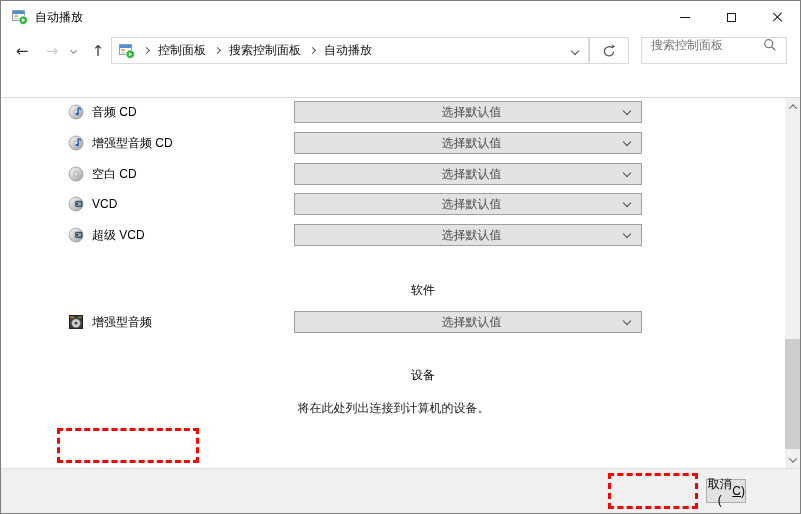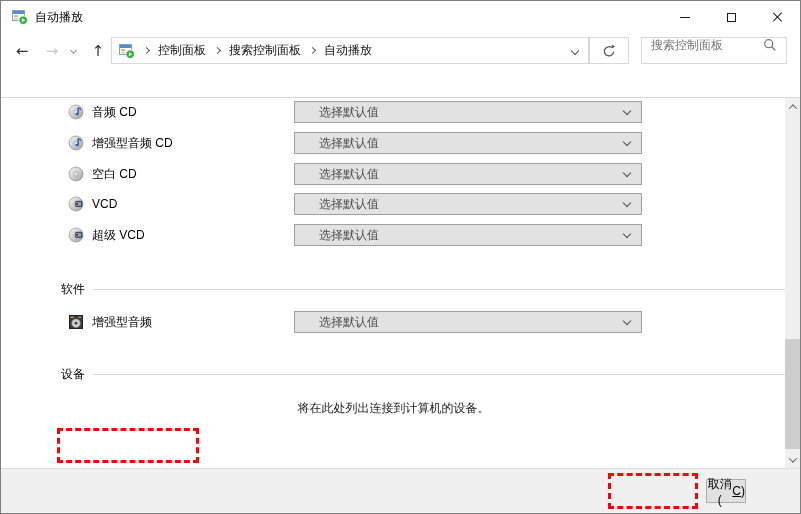--- a/index.html
+++ b/index.html
@@ -51,28 +51,28 @@
   .mag { flex:0 0 auto; margin-right:9px; }
 
   
   .menubar { position:absolute; left:0; top:67px; width:100%; height:29px; background:#fff;
              display:flex; align-items:center; gap:17px; padding-left:11px; }
   .menu-item { font-size:12px; color:#000; }
 
   
   .content-sep { position:absolute; left:0; top:96px; width:100%; height:1px; background:#d9d9d9; }
   .content { position:absolute; left:1px; top:97px; width:783px; height:370px; background:#fff; }
-  .row { position:absolute; left:0; width:100%; height:22px; }
+  .row { position:absolute; left:0; width:100%; height:22px;text-align:center; }
   .row-icon { position:absolute; left:66px; top:3px; width:16px; height:16px; }
   .row-label { position:absolute; left:90px; top:0; line-height:22px; font-size:12px; color:#000; }
   .combo { position:absolute; left:292px; top:0; width:348px; height:22px; background:#e2e2e2;
            border:1px solid #a0a0a0; display:flex; align-items:center;padding-left:16px; }
   .combo-value { flex:1; font-size:12px; color:#4b4b4b; padding-left:8px; white-space:nowrap; overflow:hidden; }
   .combo .chev { margin-right:11px; margin-top:-2px; }
-  .section { position:absolute; left:59px; width:724px; height:15px; display:flex; align-items:center; gap:8px; }
+  .section { position:absolute; left:59px; width:724px; height:15px; display:flex; align-items:center; gap:8px;flex-direction:column; }
   .section-title { font-size:12px; color:#000; white-space:nowrap; }
   .section-line { flex:1; height:1px; background:#d9d9d9; }
   .devices-hint { position:absolute; left:0; top:302px; width:100%; text-align:center;
                   font-size:12px; color:#1a1a1a; }
   .btn { background:#e1e1e1; border:1px solid #adadad; font-size:12px; color:#000;
          font-family:inherit; display:flex; align-items:center; justify-content:center; }
   .reset-btn { position:absolute; left:62px; top:335px; width:131px; height:25px; }
   .dashed { position:absolute; border:3px dashed #ff0000; background:transparent; pointer-events:none; }
   .reset-dashed { left:55px; top:330px; width:142px; height:35px; }
 

